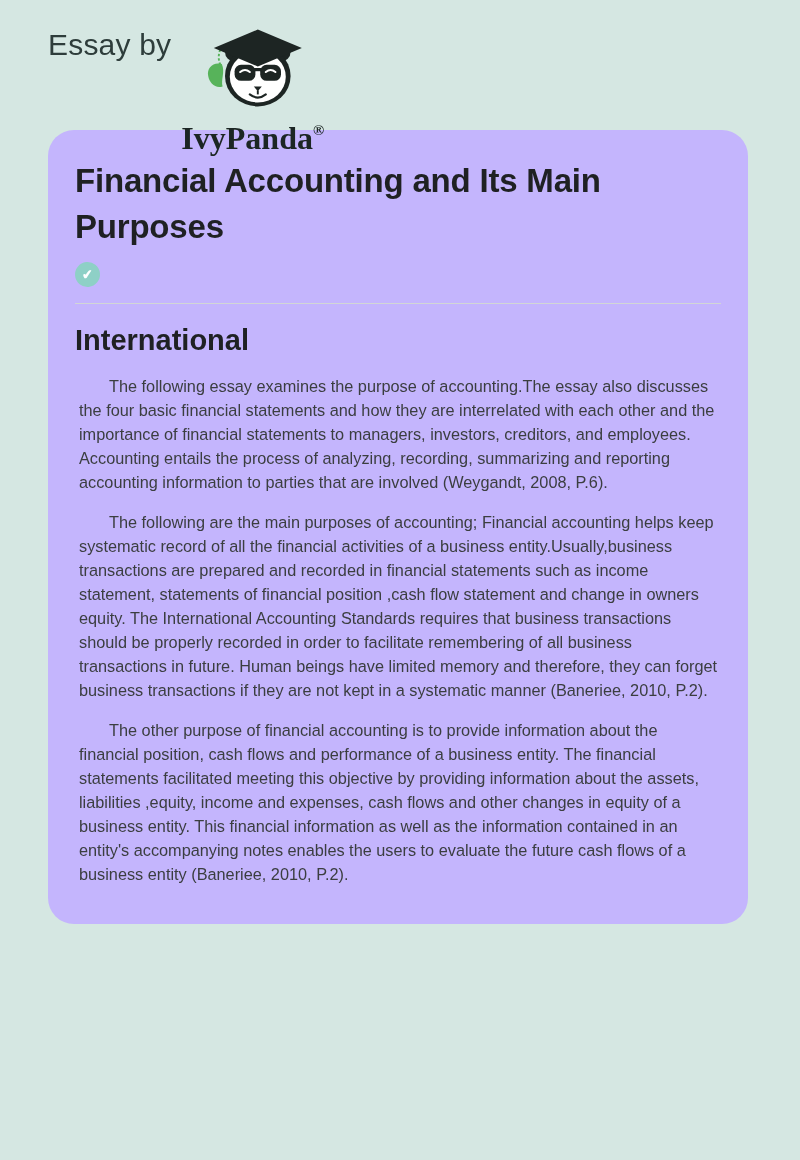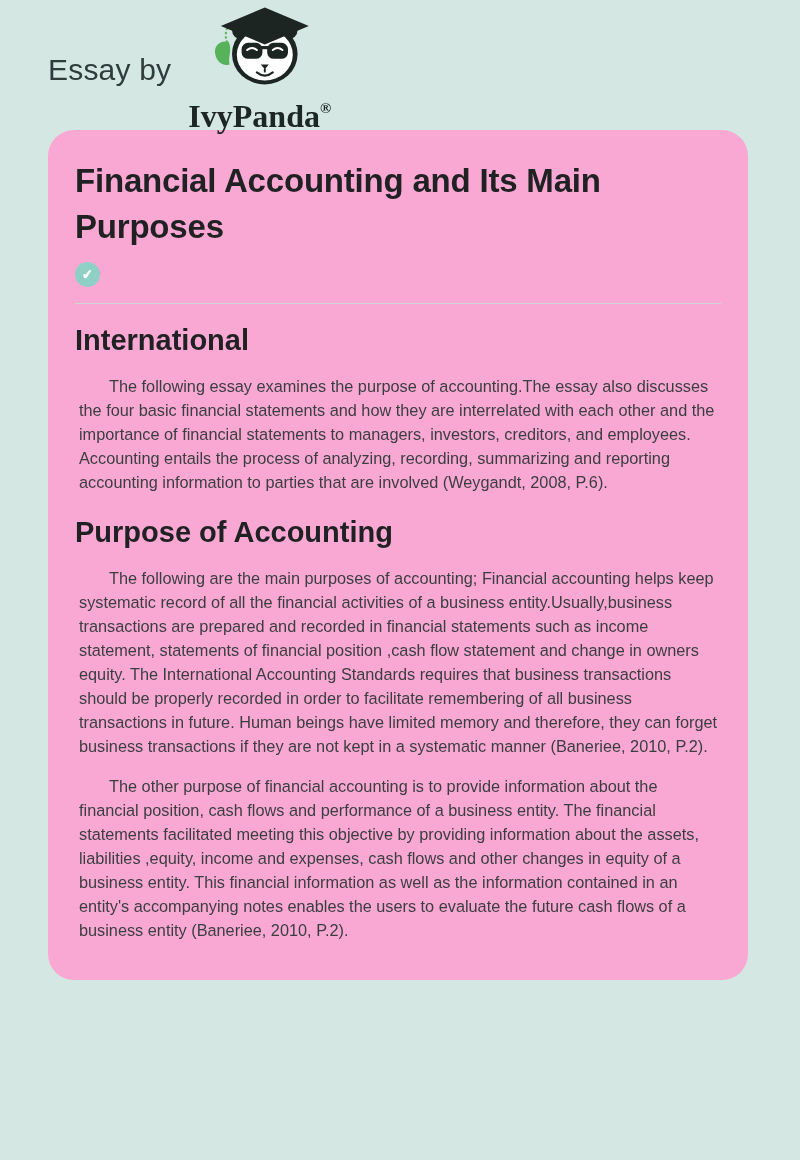--- a/index.html
+++ b/index.html
@@ -6,22 +6,21 @@
   html, body {
     margin: 0; padding: 0;
     width: 800px; height: 1160px;
     background: #d5e7e2;
     font-family: "Liberation Sans", sans-serif;
     overflow: hidden;
   }
   
   .site-header {
     display: flex;
-    align-items: center;
-    gap: 17px;
+    gap: 10px;
     margin: 28px 0 0 48px;
     height: 84px;
   }
   .essay-by {
     font-size: 30px;
     color: #2e3d3b;
     letter-spacing: 0.2px;
   }
   .logo-wrap {
     display: flex;
@@ -40,21 +39,21 @@
   }
   .brand sup {
     font-size: 15px;
     font-weight: 700;
     vertical-align: 14px;
   }
   
   .card {
     width: 700px;
     margin: 18px 0 0 48px;
-    background: #f9a8d4;
+    background: #c4b5fd;
     border-radius: 26px;
     padding: 28px 27px 38px 27px;
   }
   .card h1 {
     margin: 0;
     font-size: 33px;
     line-height: 1.4;
     color: #1f2123;
     letter-spacing: -0.2px;
   }
@@ -147,16 +146,15 @@
 
   <div class="badge">
     <span class="check-circle">✔</span>
   </div>
 
   <hr class="divider">
 
   <h2>International</h2>
   <p>The following essay examines the purpose of accounting.The essay also discusses the four basic financial statements and how they are interrelated with each other and the importance of financial statements to managers, investors, creditors, and employees. Accounting entails the process of analyzing, recording, summarizing and reporting accounting information to parties that are involved (Weygandt, 2008, P.6).</p>
 
-  <h2>Purpose of Accounting</h2>
   <p>The following are the main purposes of accounting; Financial accounting helps keep systematic record of all the financial activities of a business entity.Usually,business transactions are prepared and recorded in financial statements such as income statement, statements of financial position ,cash flow statement and change in owners equity. The International Accounting Standards requires that business transactions should be properly recorded in order to facilitate remembering of all business transactions in future. Human beings have limited memory and therefore, they can forget business transactions if they are not kept in a systematic manner (Baneriee, 2010, P.2).</p>
   <p>The other purpose of financial accounting is to provide information about the financial position, cash flows and performance of a business entity. The financial statements facilitated meeting this objective by providing information about the assets, liabilities ,equity, income and expenses, cash flows and other changes in equity of a business entity. This financial information as well as the information contained in an entity's accompanying notes enables the users to evaluate the future cash flows of a business entity (Baneriee, 2010, P.2).</p>
 </main>
 
 </body></html>

